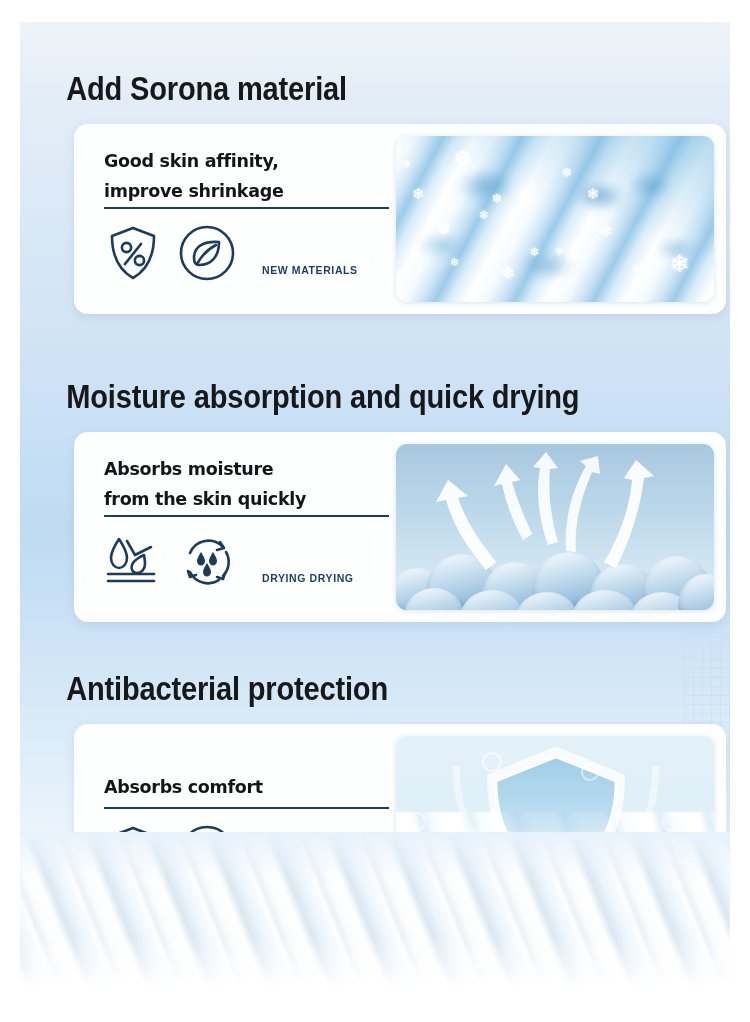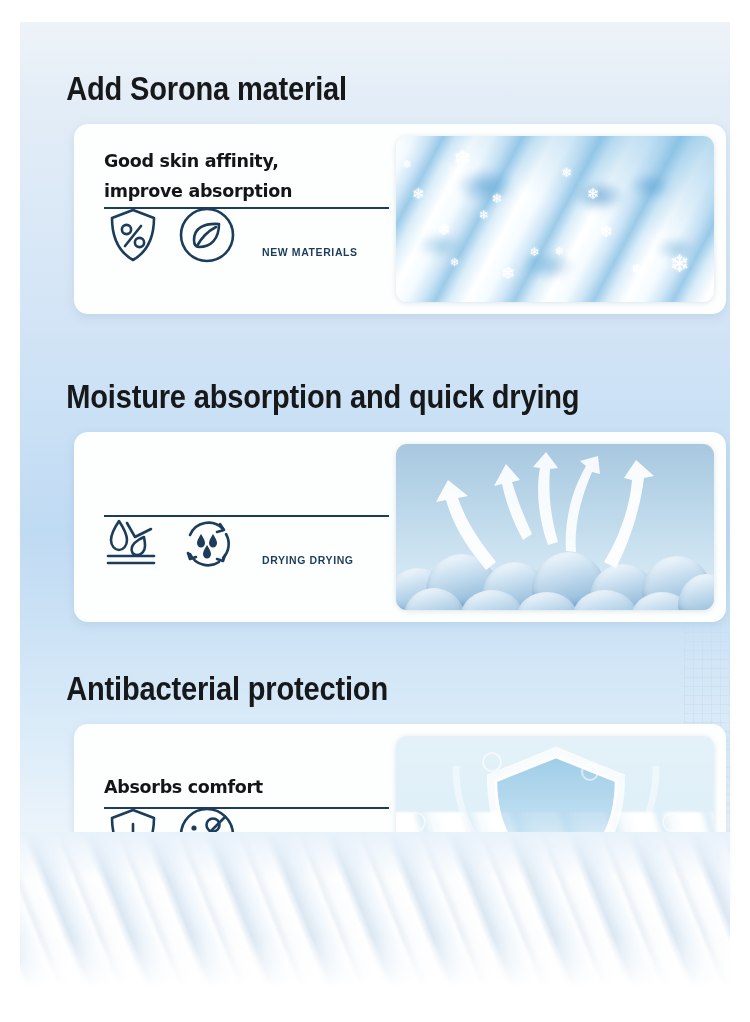--- a/index.html
+++ b/index.html
@@ -153,21 +153,21 @@
     width: 285px;
     height: 2px;
     background: #1d3c5c;
   }
   .divider.d-two { top: 83px; }
   .divider.d-one { top: 83px; }
 
   .icon-row {
     position: absolute;
     left: 28px;
-    top: 80px;
+    top: 98px;
     display: flex;
     align-items: flex-start;
     gap: 12px;
   }
   .icon-box {
     width: 62px; height: 62px;
     display: flex; align-items: center; justify-content: center;
   }
   .icon-box svg { display: block; }
   .feature-label {
@@ -258,21 +258,21 @@
 
   <div class="bg-panel"></div>
   <div class="mesh-texture"></div>
 
   <div class="section" id="section-1">
     <h2 class="section-heading">Add Sorona material</h2>
 
     <div class="card">
       <div class="card-left">
         <div class="card-text two-line">Good skin affinity,</div>
-        <div class="card-text two-line">improve absorption</div>
+        <div class="card-text two-line">improve shrinkage</div>
       </div>
       <div class="divider d-two"></div>
 
       <div class="icon-row">
         <span class="icon-box">
           <svg width="52" height="56" viewBox="0 0 52 56" fill="none" stroke="#1d3c5c" stroke-width="2.6">
             <path d="M26 3 L47 11 C47 30 40 45 26 53 C12 45 5 30 5 11 Z" stroke-linejoin="round"></path>
             <circle cx="19.5" cy="22.5" r="4.6"></circle>
             <circle cx="32.5" cy="35.5" r="4.6"></circle>
             <line x1="34" y1="19" x2="18" y2="39" stroke-linecap="round"></line>
@@ -308,20 +308,22 @@
         <span class="flake" style="left:2%;top:14%;font-size:11px;">❄</span>
       </div>
     </div>
   </div>
 
   <div class="section" id="section-2">
     <h2 class="section-heading">Moisture absorption and quick drying</h2>
 
     <div class="card">
       <div class="card-left">
+        <div class="card-text two-line">Absorbs moisture</div>
+        <div class="card-text two-line">from the skin quickly</div>
       </div>
       <div class="divider d-two"></div>
 
       <div class="icon-row">
         <span class="icon-box">
           <svg width="58" height="56" viewBox="0 0 58 56" fill="none" stroke="#1d3c5c" stroke-width="2.6">
             <path d="M15 6 C15 6 7 18 7 25 C7 31 11 35 15 35 C19 35 23 31 23 25 C23 18 15 6 15 6 Z" stroke-linejoin="round"></path>
             <path d="M23 8 L31 22 L47 14" stroke-linecap="round" stroke-linejoin="round"></path>
             <path d="M40 22 C40 22 30 26 28 32 C26.5 36.5 29 40 33 40 C37.5 40 41 36 41 31 C41 27 40 22 40 22 Z" stroke-linejoin="round"></path>
             <line x1="4" y1="41" x2="50" y2="41" stroke-linecap="round"></line>

